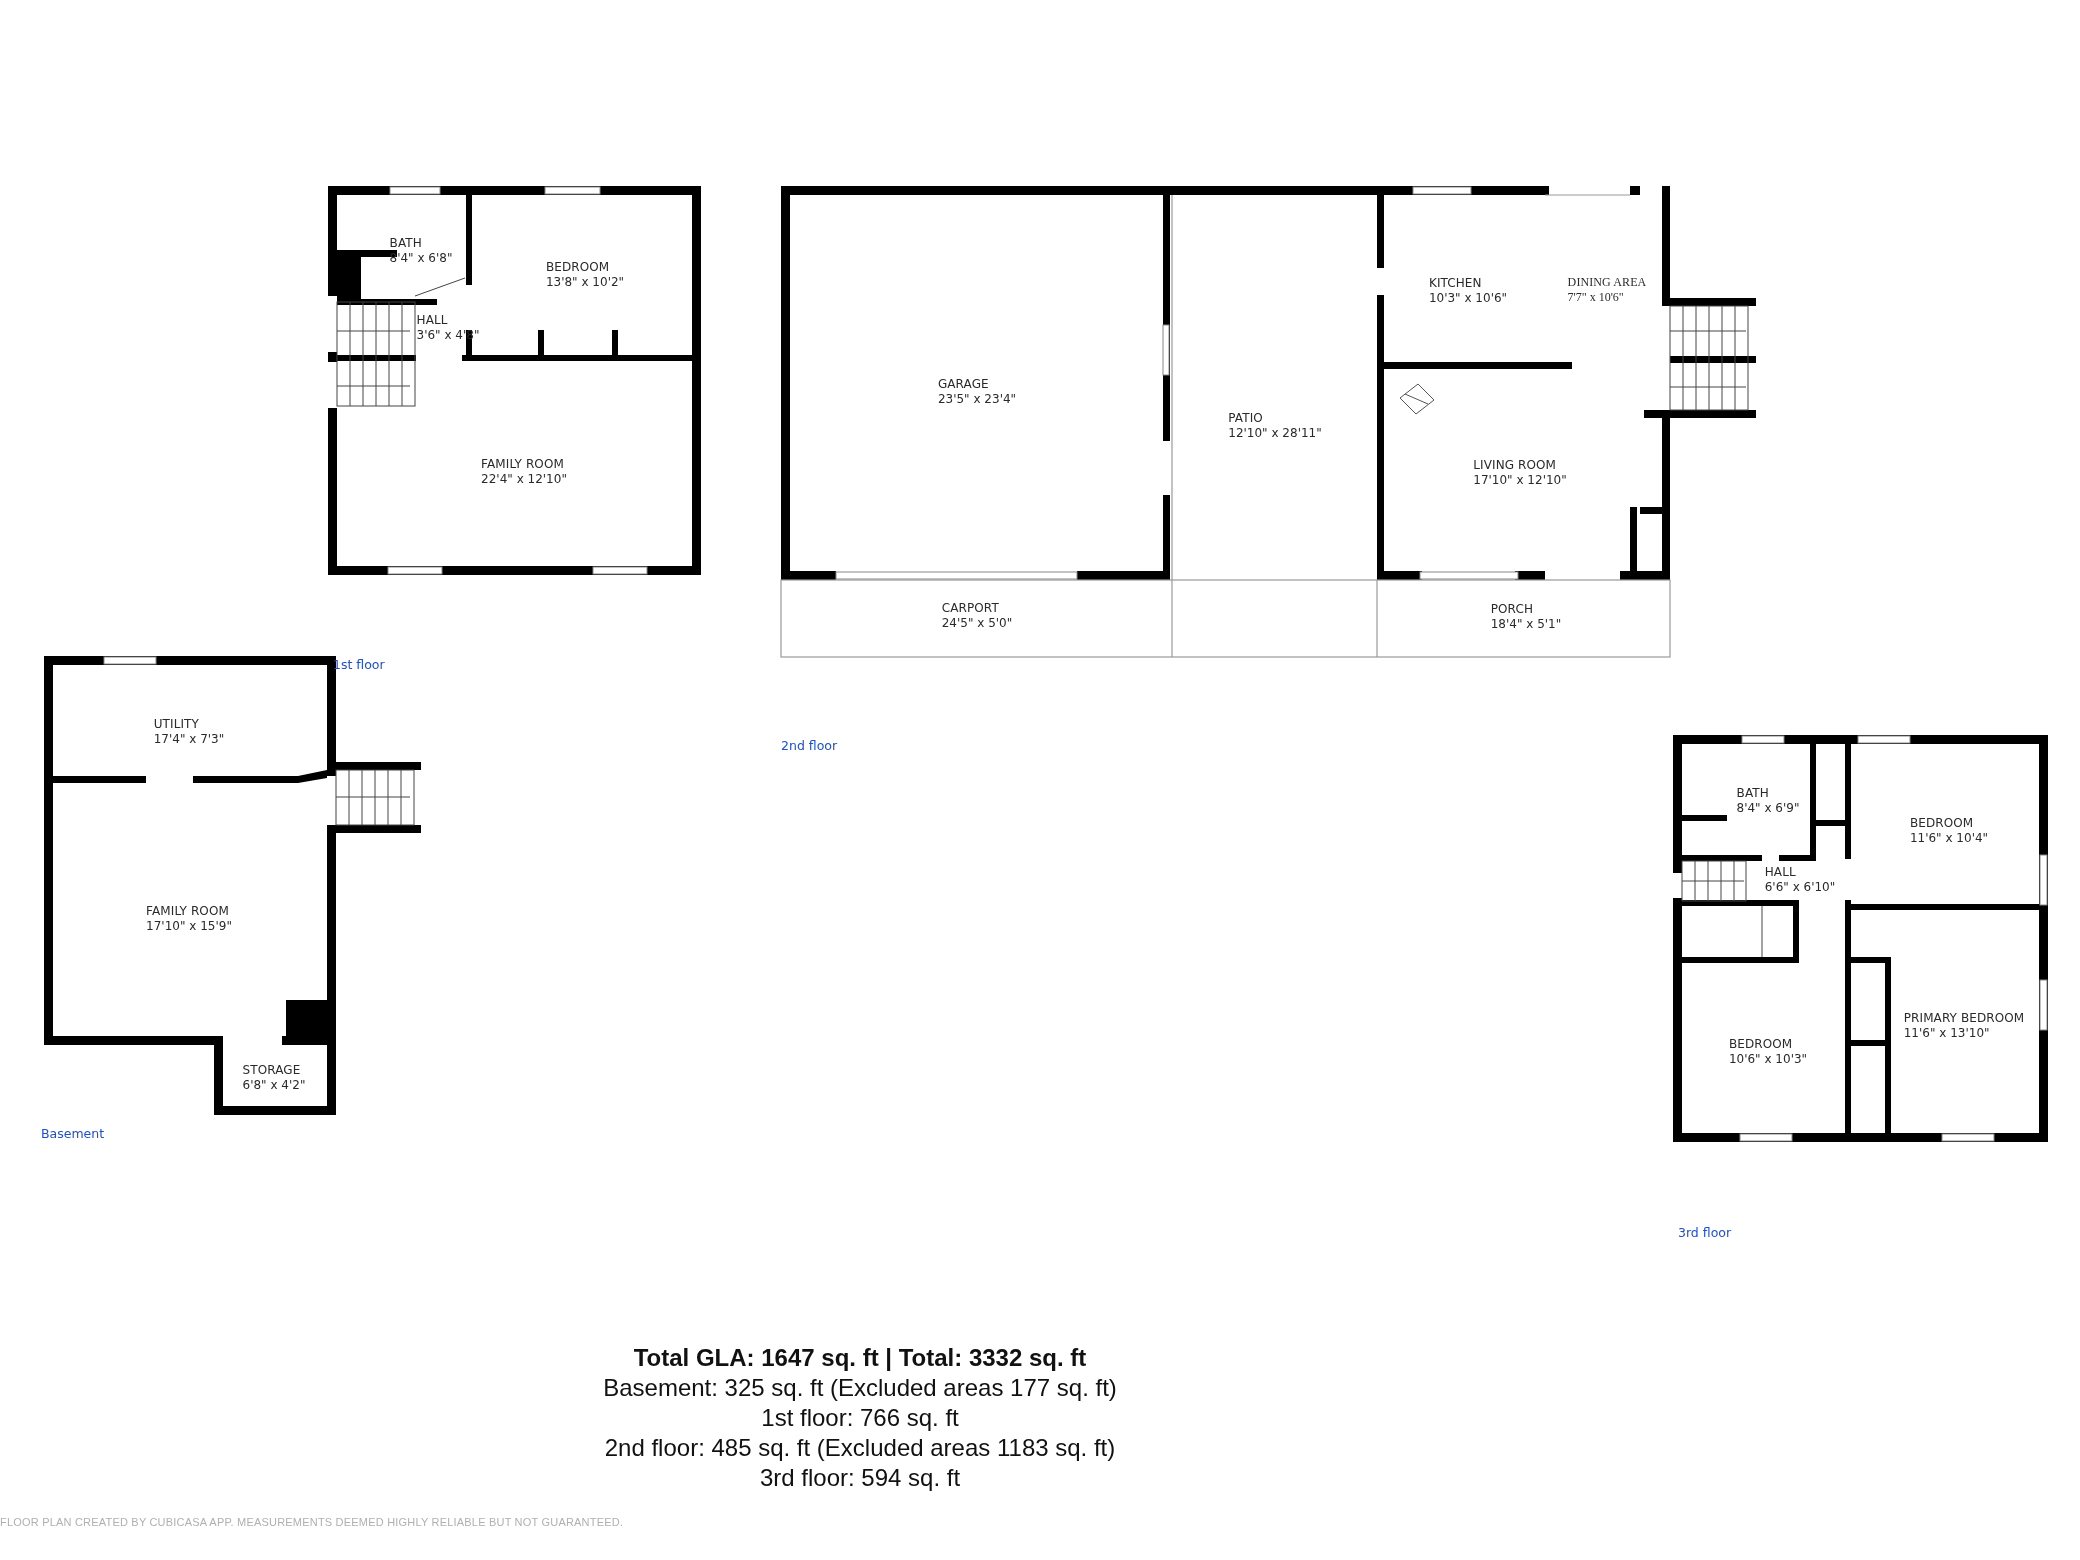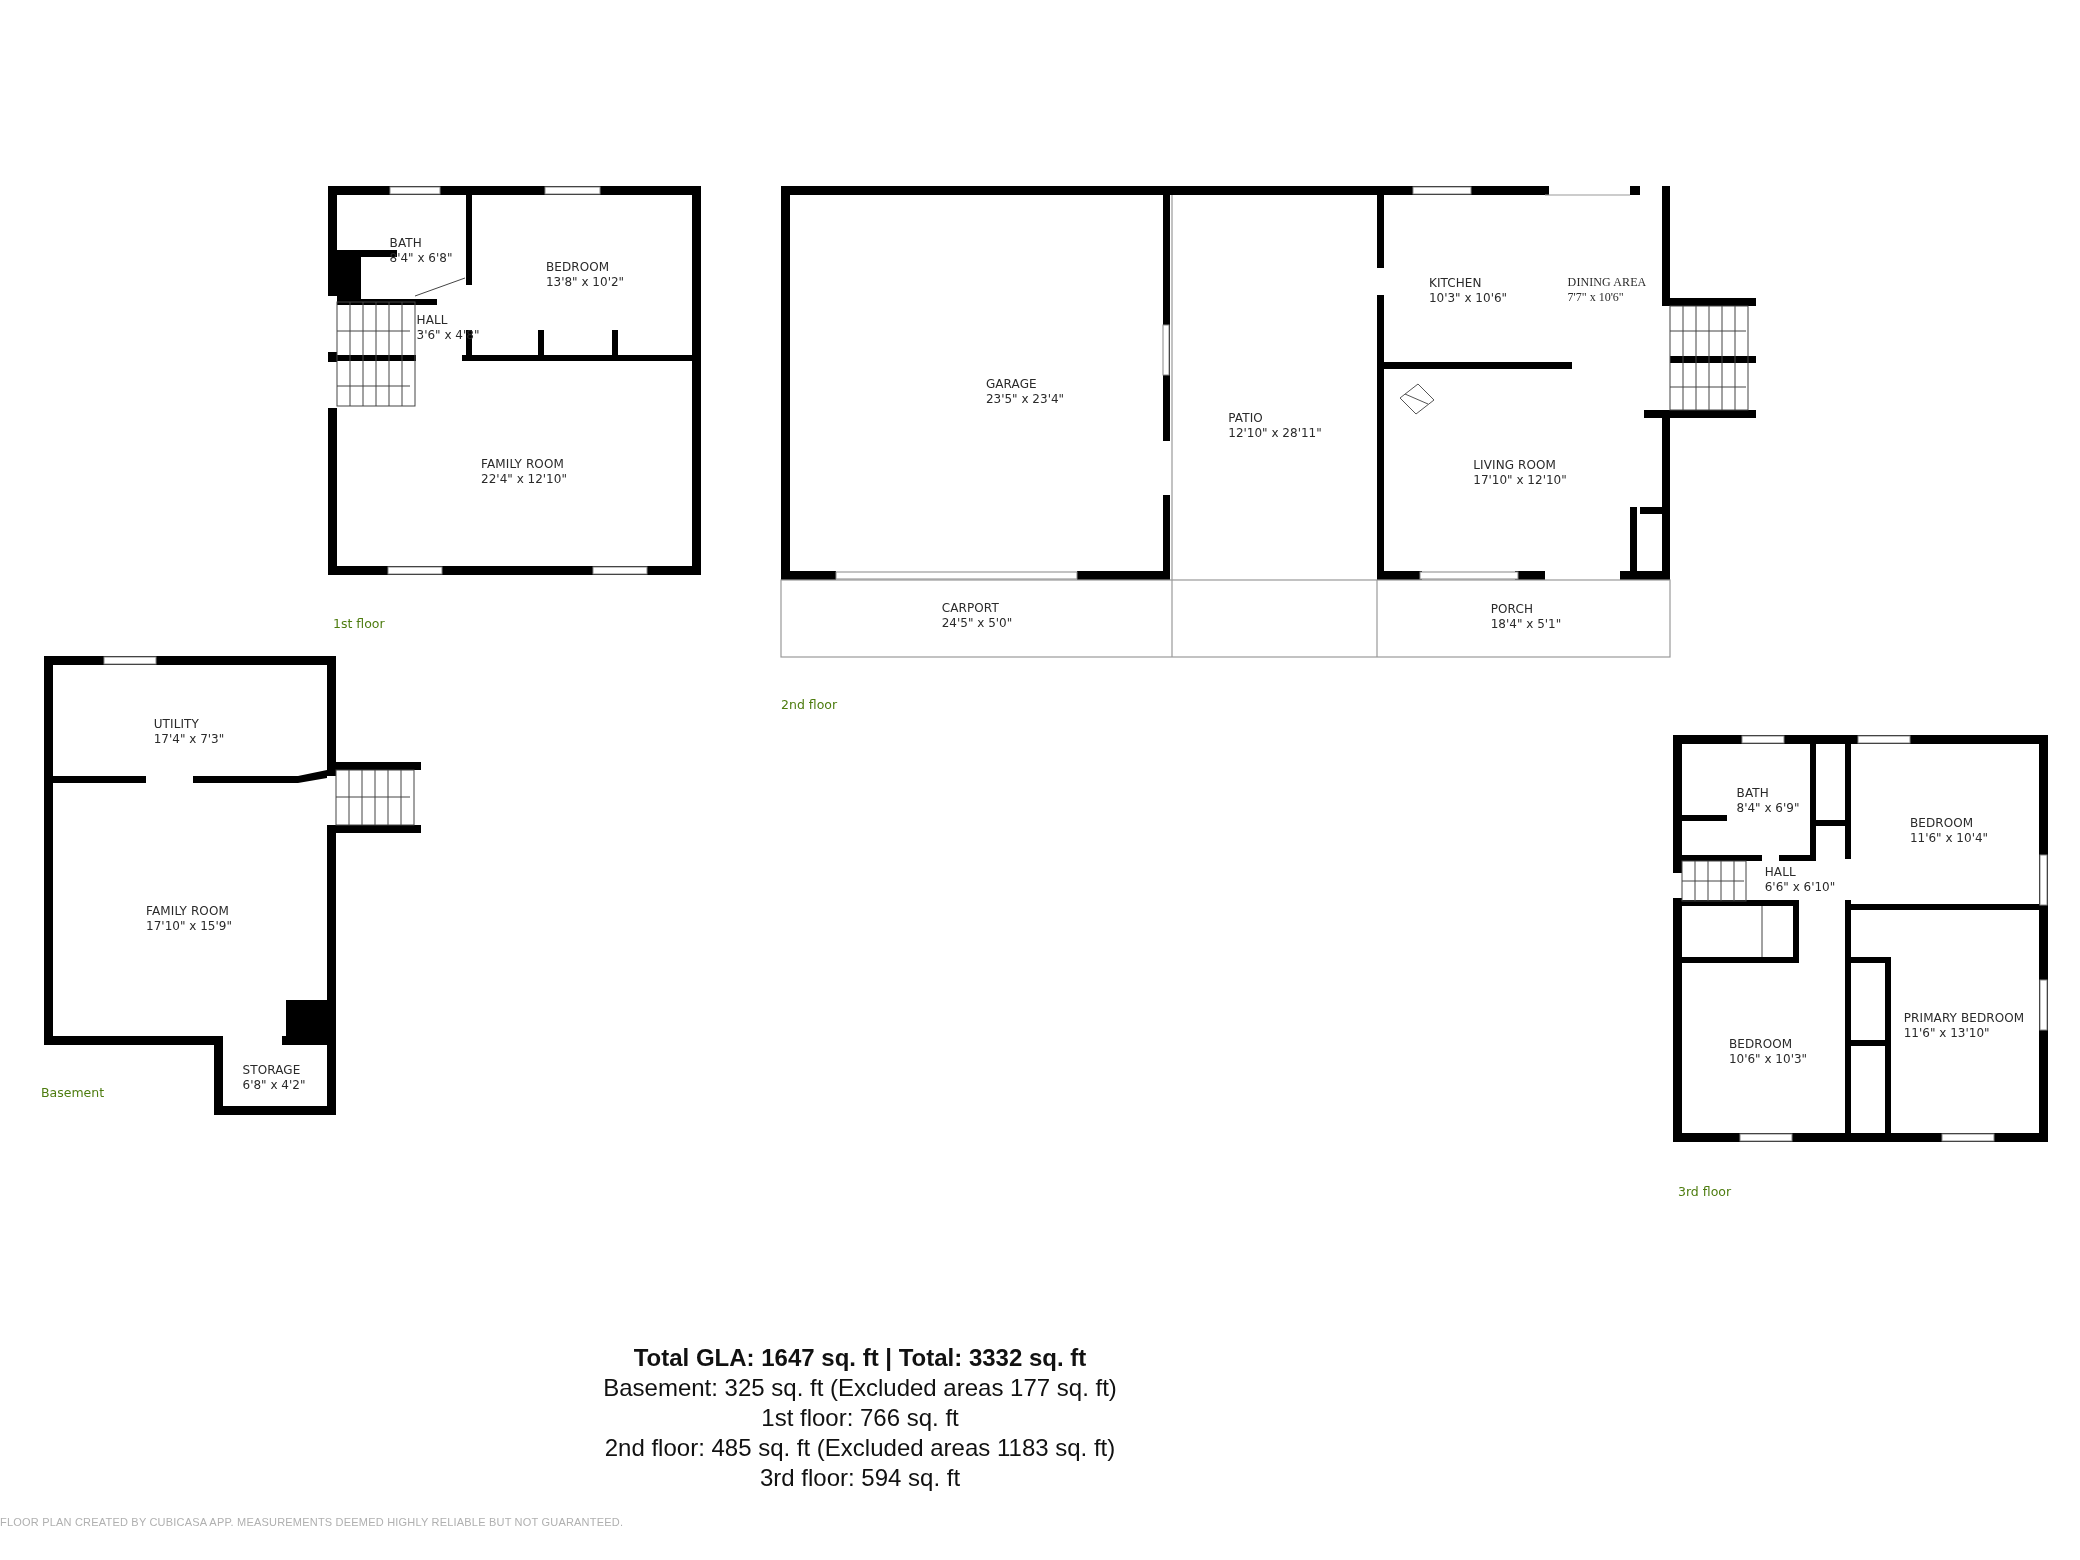--- a/index.html
+++ b/index.html
@@ -1,21 +1,21 @@
 <!DOCTYPE html>
 <html><head>
 <meta charset="utf-8">
 <style>
   html, body { margin:0; padding:0; background:#ffffff; }
   body { width:2080px; height:1560px; position:relative; overflow:hidden; font-family:"DejaVu Sans", sans-serif; color:#222; }
   svg.plan { position:absolute; left:0; top:0; width:2080px; height:1560px; }
   .room { position:absolute; text-align:left; font-size:12px; line-height:15px; color:#2a2a2a; transform:translateX(-50%); white-space:nowrap; }
   .room .name { display:block; letter-spacing:0.1px; }
   .room .dim { display:block; }
-  .floor-label { position:absolute; font-size:12.5px; color:#4d7c0f; }
+  .floor-label { position:absolute; font-size:12.5px; color:#1d4ed8;margin-top:41px; }
   .summary { position:absolute; left:0; width:1720px; top:1343px; text-align:center; font-family:"Liberation Sans", sans-serif; color:#111; }
   .summary .line { font-size:24px; line-height:30px; display:block; }
   .summary .total { font-weight:bold; }
   .disclaimer { position:absolute; left:0; width:2080px; top:1516px; text-align:left; font-size:11px; color:#b0b0b0; font-family:"Liberation Sans", sans-serif; letter-spacing:0.2px; }
 </style>
 </head>
 <body>
 
 <svg class="plan" viewBox="0 0 2080 1560" xmlns="http://www.w3.org/2000/svg">
 
@@ -191,21 +191,21 @@
 <div class="room" style="left:448px; top:313px;">
   <span class="name">HALL</span>
   <span class="dim">3'6" x 4'8"</span>
 </div>
 <div class="room" style="left:524px; top:457px;">
   <span class="name">FAMILY ROOM</span>
   <span class="dim">22'4" x 12'10"</span>
 </div>
 <div class="floor-label" style="left:333px; top:616px;">1st floor</div>
 
-<div class="room" style="left:977px; top:377px;margin-left:48px;">
+<div class="room" style="left:977px; top:377px;">
   <span class="name">GARAGE</span>
   <span class="dim">23'5" x 23'4"</span>
 </div>
 <div class="room" style="left:1275px; top:411px;">
   <span class="name">PATIO</span>
   <span class="dim">12'10" x 28'11"</span>
 </div>
 <div class="room" style="left:1468px; top:276px;">
   <span class="name">KITCHEN</span>
   <span class="dim">10'3" x 10'6"</span>

